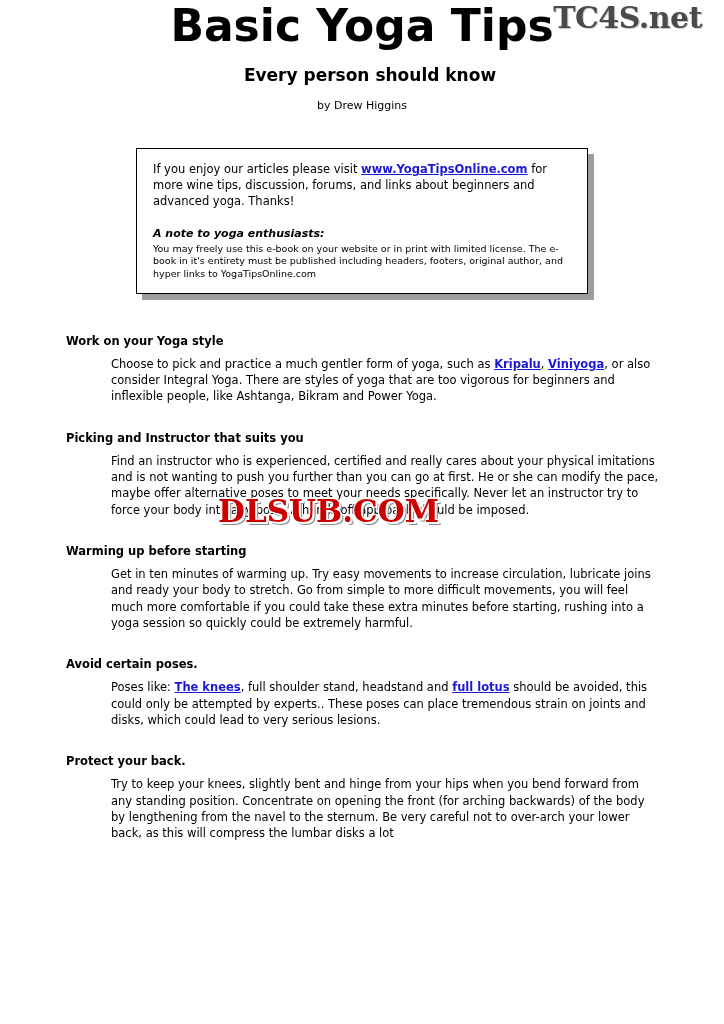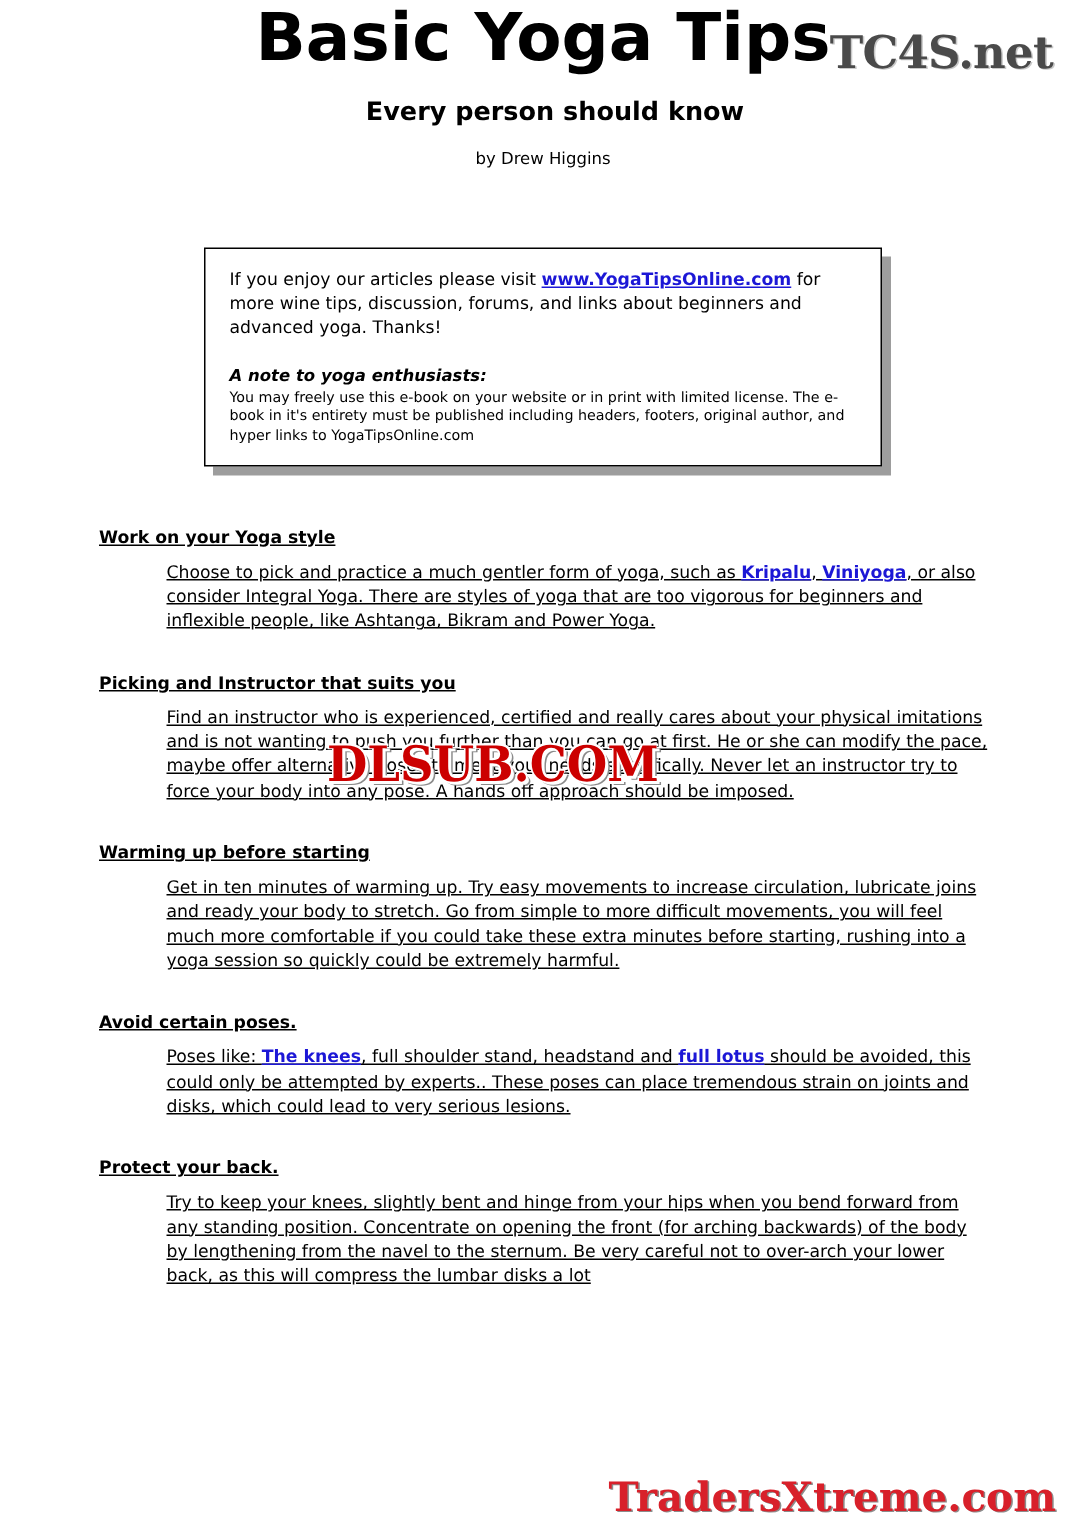--- a/index.html
+++ b/index.html
@@ -19,21 +19,21 @@
   .page {
     position: relative;
     width: 724px;
     height: 1024px;
     box-sizing: border-box;
   }
 
   
   .wm-top {
     position: absolute;
-    top: 18px;
+    top: 0;
     right: 22px;
     font-family: "DejaVu Serif", "Liberation Serif", serif;
     font-size: 30px;
     font-weight: bold;
     color: #4a4a4a;
     letter-spacing: -0.5px;
     text-shadow: 1px 1px 0 #c9c9c9;
   }
 
   
@@ -66,21 +66,21 @@
   .byline {
     margin: 14px 0 0 0;
     text-align: center;
     font-size: 11px;
     color: #000;
   }
 
   
   .notice-wrap {
     position: relative;
-    margin: 53px auto 0 auto;
+    margin: 36px auto 0 auto;
     width: 452px;
   }
   .notice-shadow {
     position: absolute;
     left: 6px;
     top: 6px;
     width: 452px;
     height: 100%;
     background: #9d9d9d;
   }
@@ -118,21 +118,20 @@
   .notice .note-body {
     margin-top: 2px;
     font-size: 9.5px;
     line-height: 1.33;
   }
 
   
   .content {
     margin: 40px 0 0 0;
     padding: 0 62px 0 66px;
-    text-decoration: underline;
   }
   .sec-head {
     font-size: 11.5px;
     font-weight: bold;
     margin: 0 0 8px 0;
   }
   .sec-body {
     font-size: 11.5px;
     line-height: 1.42;
     margin: 0 0 22px 0;
@@ -198,15 +197,14 @@
     <div class="sec-head">Avoid certain poses.</div>
     <div class="sec-body gap-lg"><span>Poses like: </span><a class="lnk" href="#">The knees</a><span>, full shoulder stand, headstand and </span><a class="lnk" href="#">full lotus</a><span> should be avoided, this could only be attempted by experts.. These poses can place tremendous strain on joints and disks, which could lead to very serious lesions.</span></div>
 
     <div class="sec-head">Protect your back.</div>
     <div class="sec-body">Try to keep your knees, slightly bent and hinge from your hips when you bend forward from any standing position. Concentrate on opening the front (for arching backwards) of the body by lengthening from the navel to the sternum. Be very careful not to over-arch your lower back, as this will compress the lumbar disks a lot</div>
 
   </div>
 
   <div class="stamp">DLSUB.COM</div>
 
-  <div class="wm-bottom">TradersXtreme.com</div>
 
 </div>
 
 </body></html>

